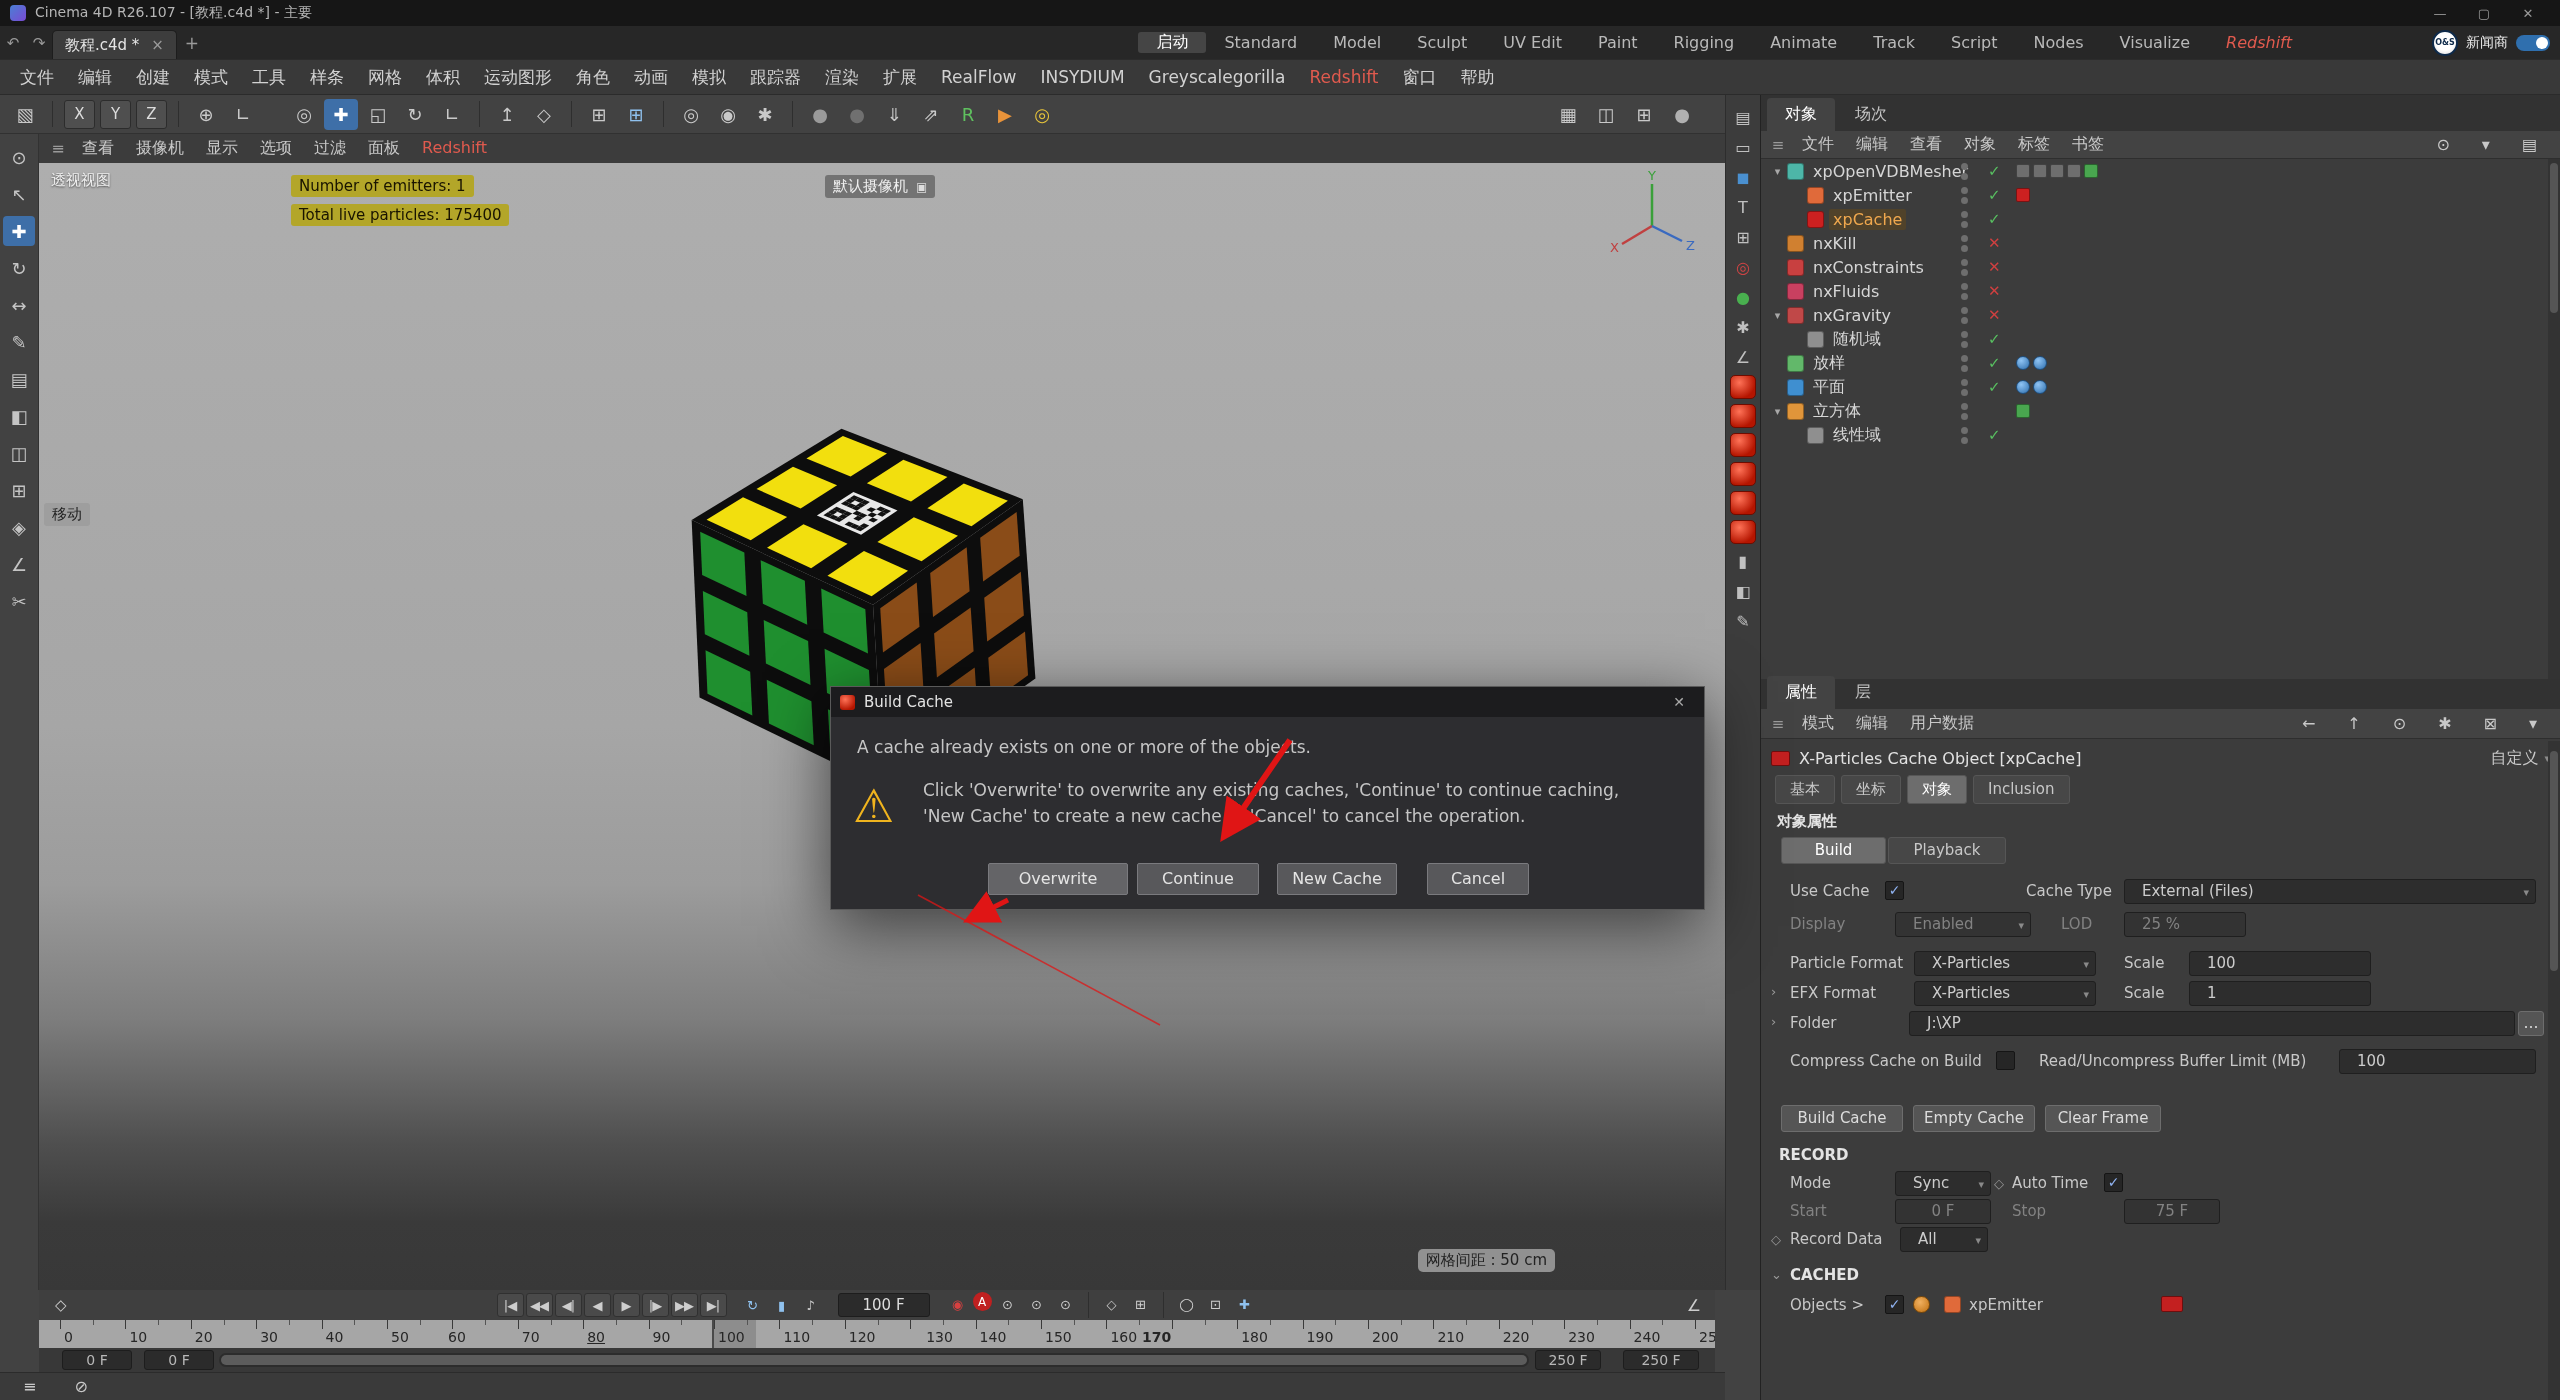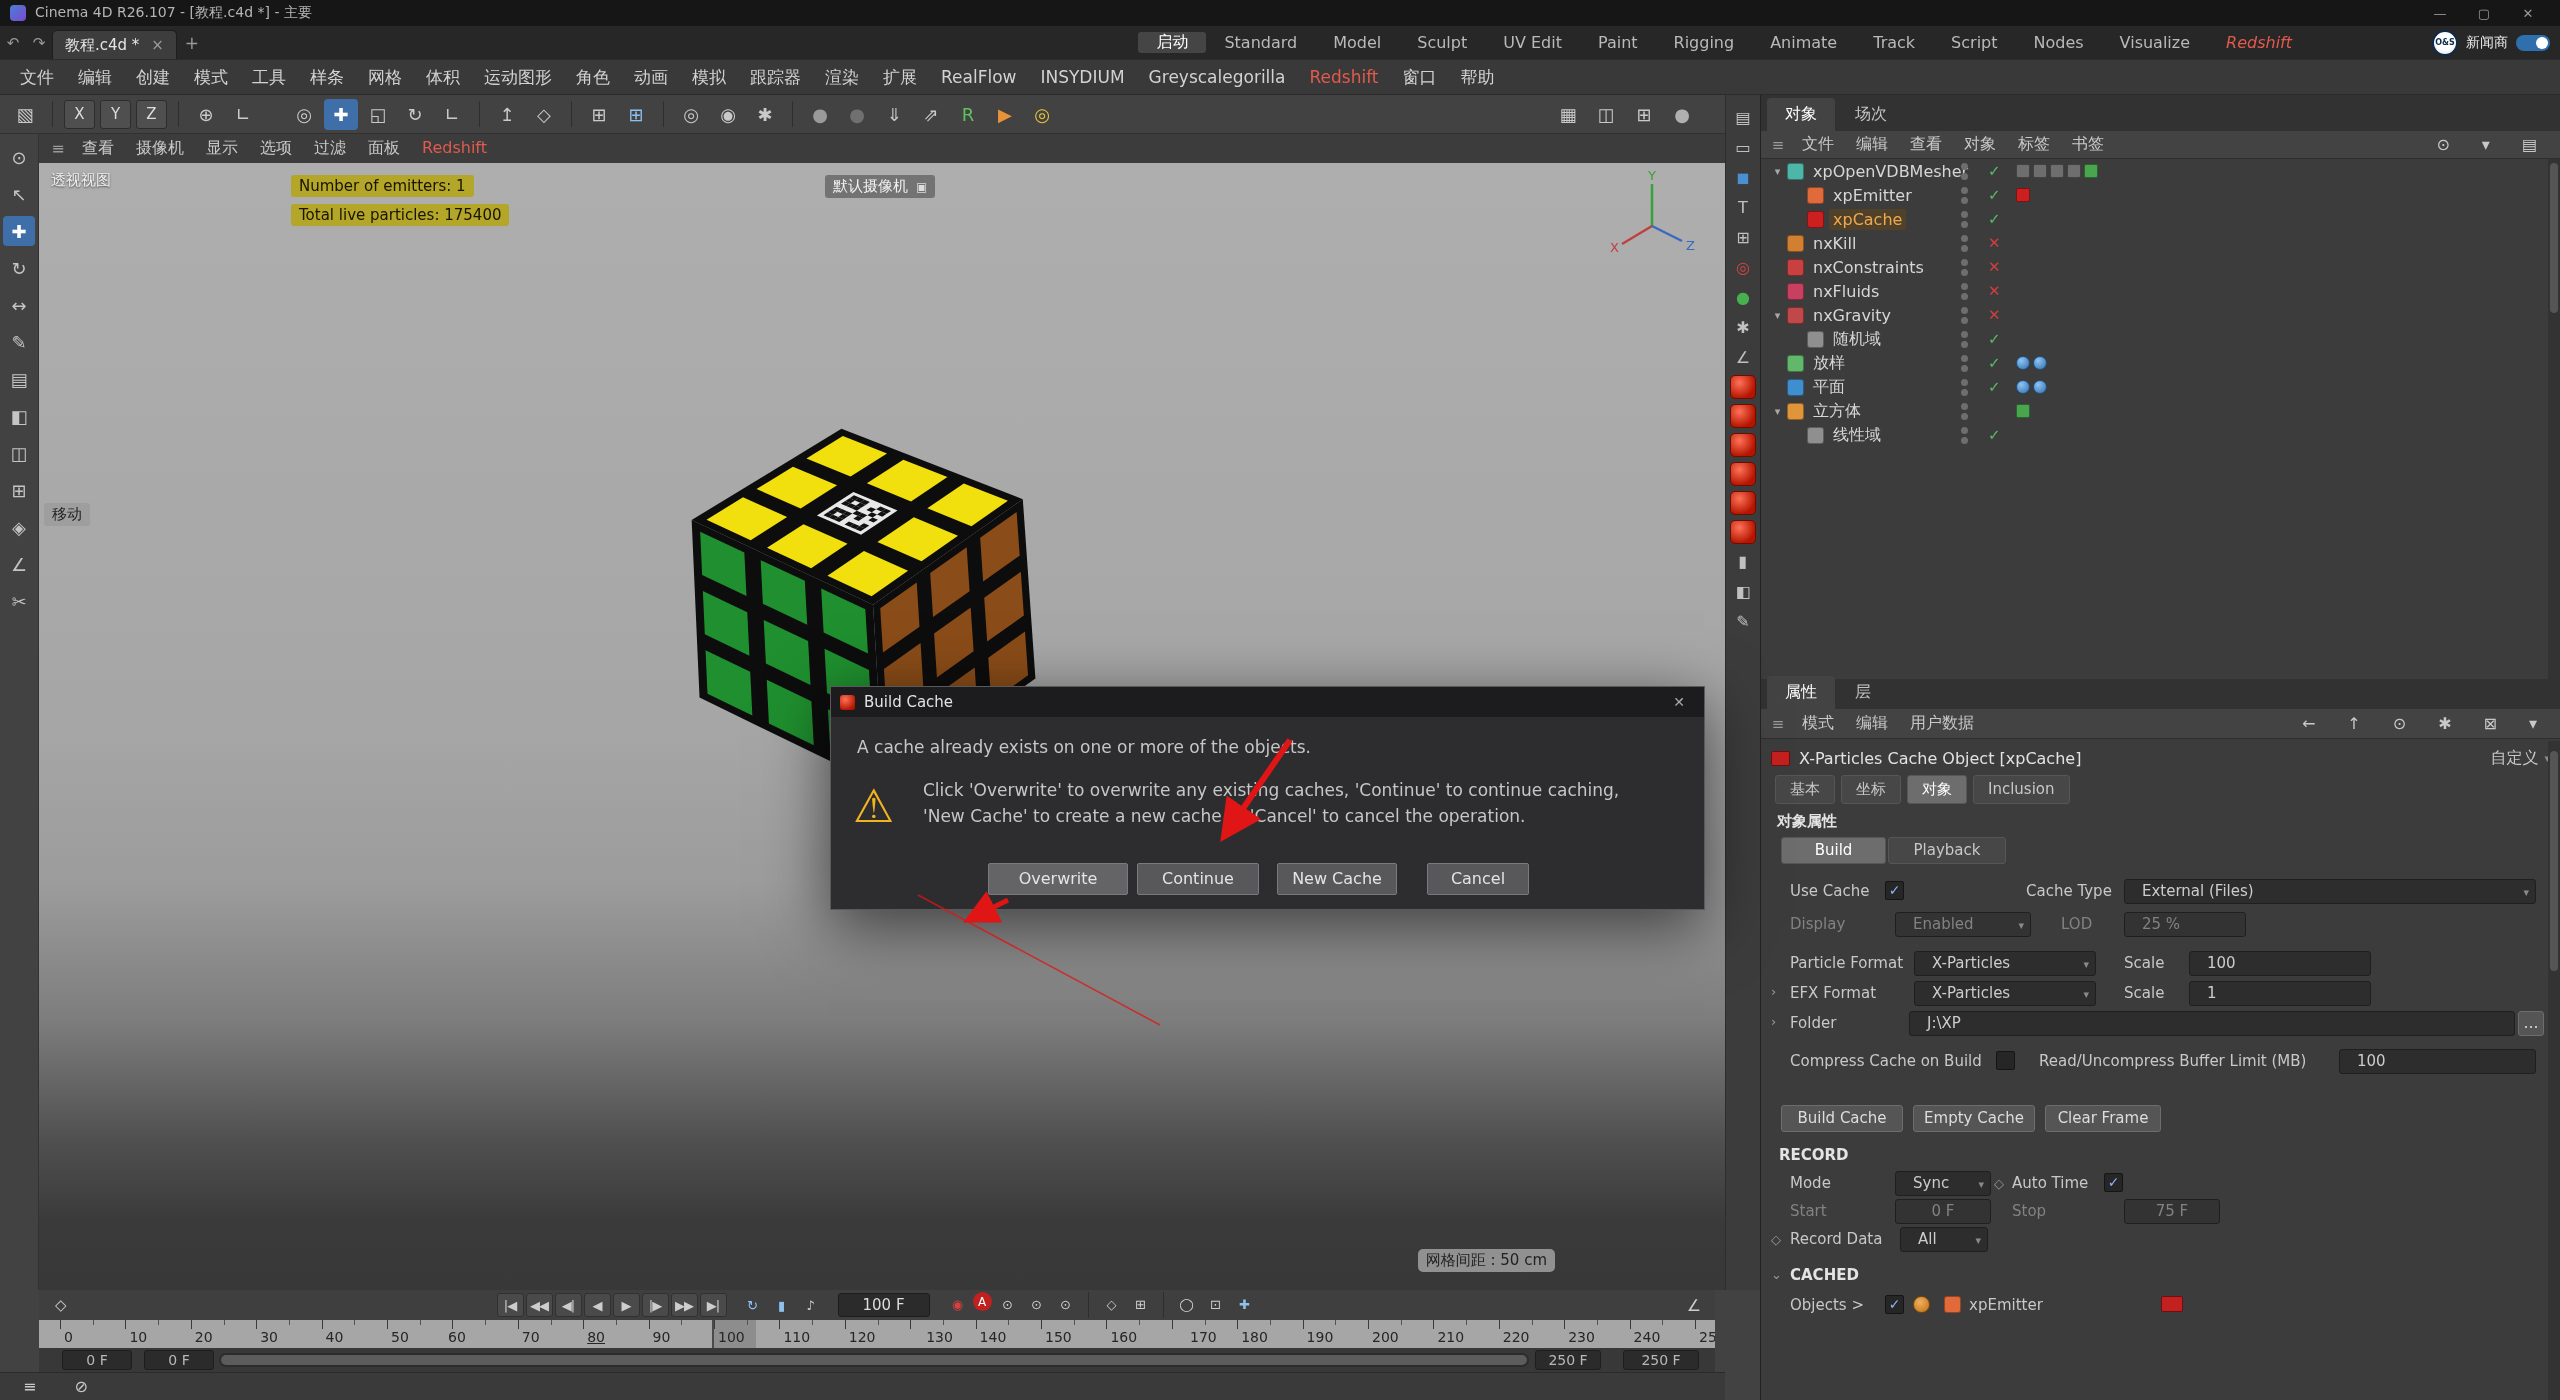--- a/index.html
+++ b/index.html
@@ -813,21 +813,21 @@
       <div class="tick" style="left: 936.6px;"></div>
       <div class="tlabel" style="left: 940.6px;">140</div>
       <div class="tick minor" style="left: 969.3px;"></div>
       <div class="tick" style="left: 1002px;"></div>
       <div class="tlabel" style="left: 1006px;">150</div>
       <div class="tick minor" style="left: 1034.7px;"></div>
       <div class="tick" style="left: 1067.4px;"></div>
       <div class="tlabel" style="left: 1071.4px;">160</div>
       <div class="tick minor" style="left: 1100.1px;"></div>
       <div class="tick" style="left: 1132.8px;"></div>
-      <div class="tlabel" style="left: 1151px;">170</div>
+      <div class="tlabel" style="left: 1103px; font-weight: bold;">170</div>
       <div class="tick minor" style="left: 1165.5px;"></div>
       <div class="tick" style="left: 1198.2px;"></div>
       <div class="tlabel" style="left: 1202.2px;">180</div>
       <div class="tick minor" style="left: 1230.9px;"></div>
       <div class="tick" style="left: 1263.6px;"></div>
       <div class="tlabel" style="left: 1267.6px;">190</div>
       <div class="tick minor" style="left: 1296.3px;"></div>
       <div class="tick" style="left: 1329px;"></div>
       <div class="tlabel" style="left: 1333px;">200</div>
       <div class="tick minor" style="left: 1361.7px;"></div>

